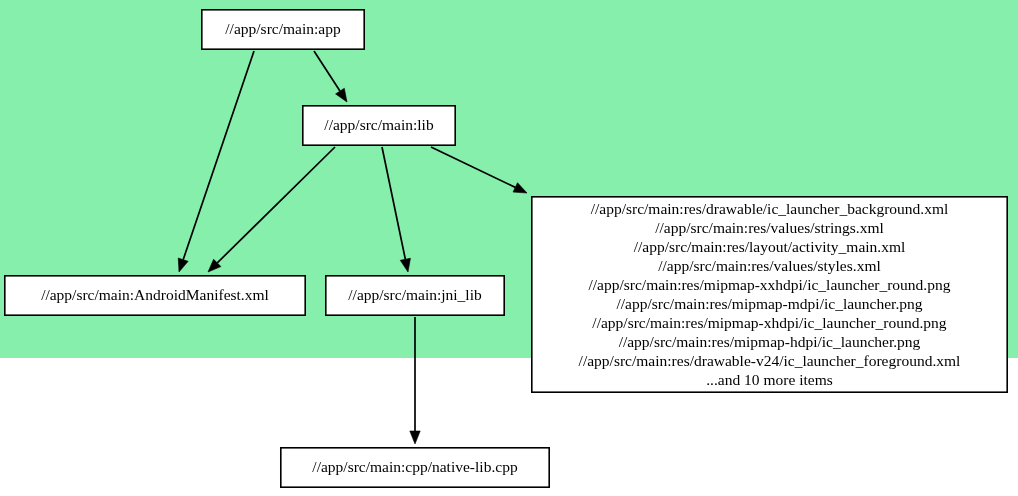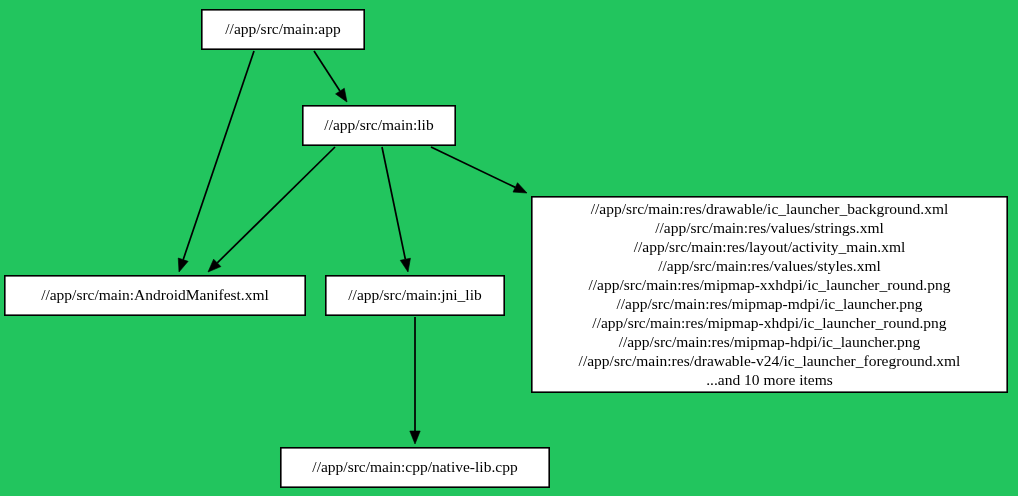--- a/index.html
+++ b/index.html
@@ -10,22 +10,22 @@
   }
   body {
     width: 1018px;
     height: 496px;
     overflow: hidden;
     font-family: "Liberation Serif", "DejaVu Serif", serif;
   }
   #graph-root {
     position: relative;
     width: 1018px;
-    height: 496px;
-    background: #22c55e;
+    height: 358px;
+    background: #86efac;
   }
   svg#graph-canvas {
     position: absolute;
     top: 0;
     left: 0;
     width: 1018px;
     height: 496px;
     display: block;
   }
   .node-box {

